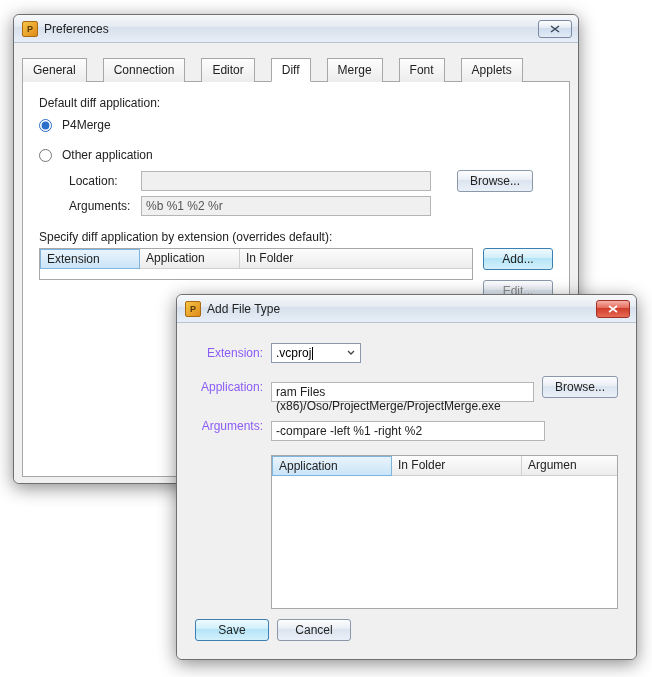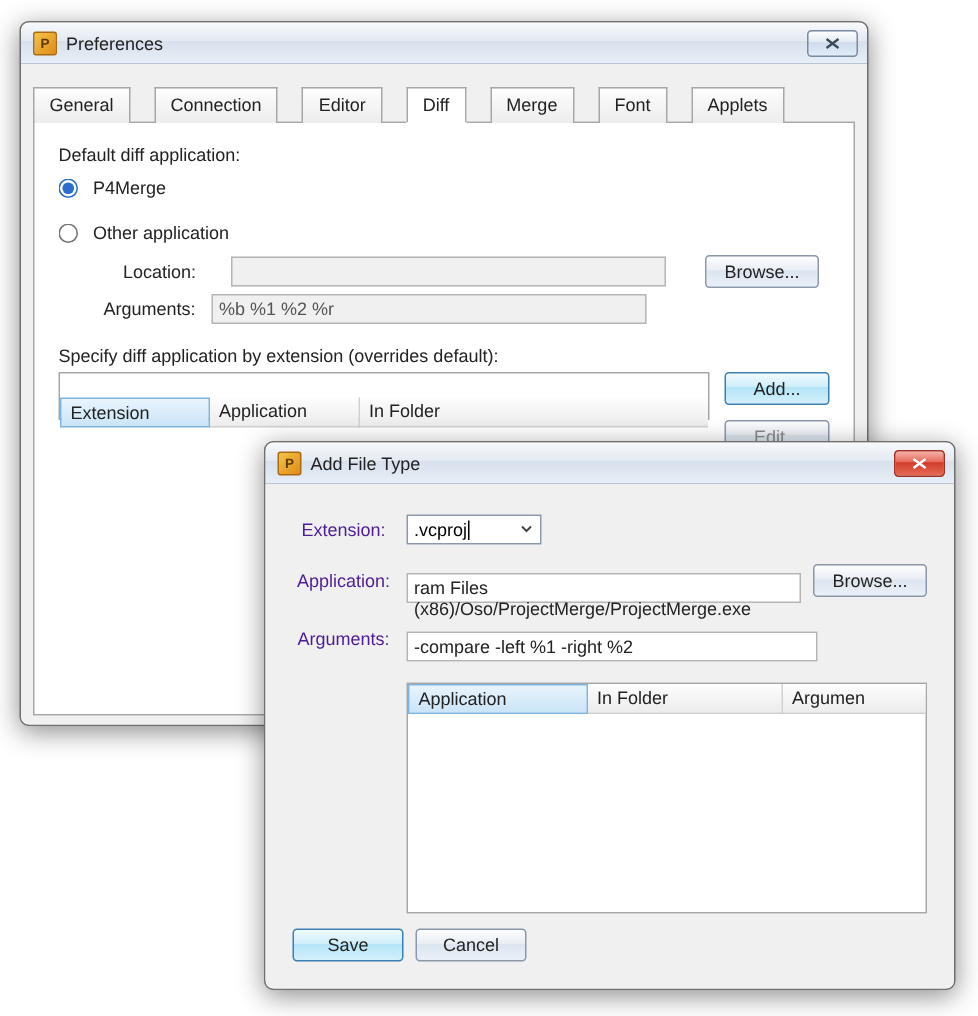--- a/index.html
+++ b/index.html
@@ -109,31 +109,30 @@
   }
   .gridhdr {
     display: flex; width: 100%;
   }
   .ghcell {
     border-right: 1px solid #d0d0d0;
     background: linear-gradient(#fdfdfd,#ececec);
     border-bottom: 1px solid #d0d0d0;
     height: 20px; padding: 2px 6px; color: #222;
     flex-shrink:0;
-    margin-top:16px;
   }
   .ghcell.sel { background: linear-gradient(#e9f4fd,#cae4f7); border:1px solid #7eb4e0; }
 
   
   #aft { top: 294px; left: 176px; width: 461px; height: 366px; z-index: 3; }
   #aft .client { height: calc(100% - 28px); background:#f0f0f0; display:flex; flex-direction:column; }
 
   .formarea { padding: 12px 10px 6px 10px; }
   .formrow { display:flex; align-items:center; gap:8px; margin-bottom:8px; }
-  .formlabel { width: 68px; text-align:center; color:#4c1d95; }
+  .formlabel { width: 68px; text-align:right; color:#8b5cf6; }
 
   .combo {
     position: relative; width: 90px; height: 20px;
     border: 1px solid #8a98aa; background:#fff;
     display:flex; align-items:center; padding:0 16px 0 4px;
   }
   .combo .arrow {
     position:absolute; right:2px; top:2px; width:14px;height:14px;
     display:flex;align-items:center;justify-content:center; color:#444;
   }
@@ -189,21 +188,21 @@
       <div class="row indent" style="margin-top:8px;">
         <input type="radio" checked="" style="">
         <span class="lbl">P4Merge</span>
       </div>
 
       <div class="row indent" style="margin-top:16px;">
         <input type="radio" style="">
         <span class="lbl">Other application</span>
       </div>
 
-      <div class="row" style="margin-left:43px; margin-top:8px;align-items:center;">
+      <div class="row" style="margin-left:30px; margin-top:8px;align-items:center;">
         <span class="lbl" style="width:66px;">Location:</span>
         <div class="textbox" style="width:290px;flex:0 0 290px"></div>
         <span style="width:14px;"></span>
         <div class="btn">Browse...</div>
       </div>
       <div class="row" style="margin-left:30px;">
         <span class="lbl" style="width:66px;">Arguments:</span>
         <div class="textbox" style="width:290px;flex:0 0 290px">%b %1 %2 %r</div>
       </div>
 

